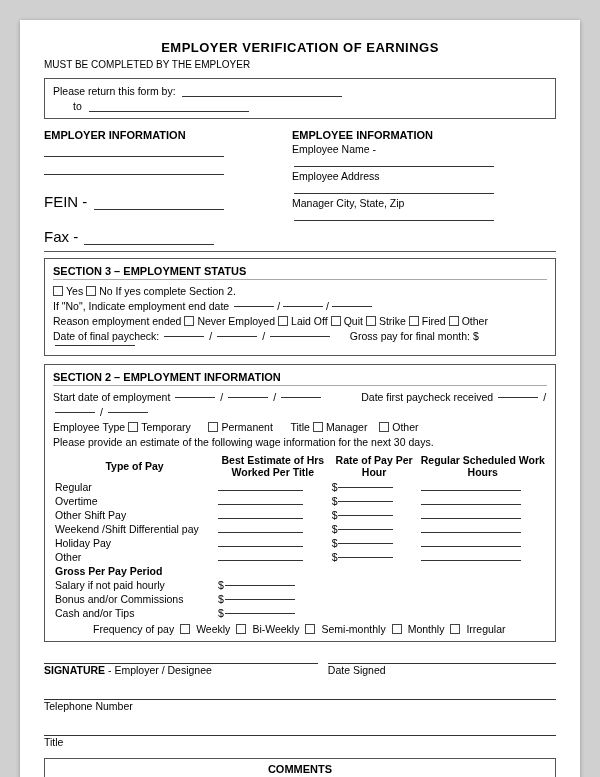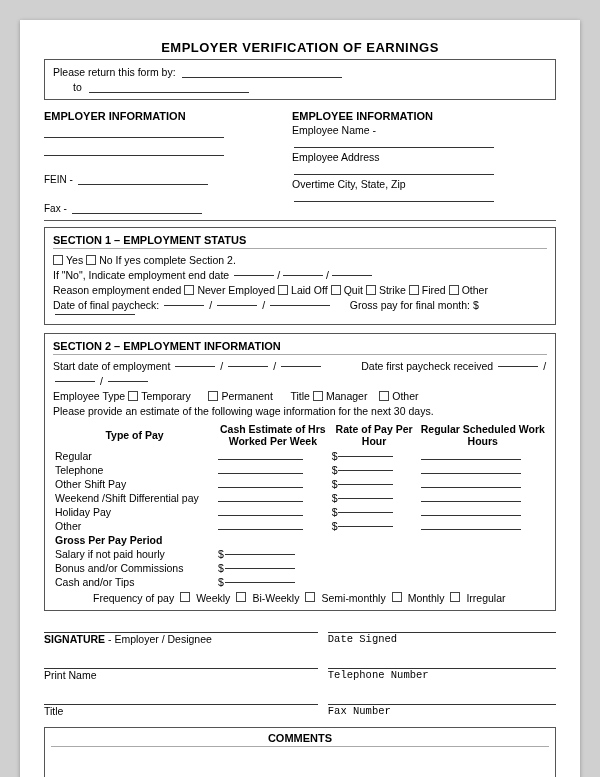--- a/index.html
+++ b/index.html
@@ -53,21 +53,21 @@
       margin-bottom: 2px;
     }
     .info-line {
       border-bottom: 1px solid #333;
       width: 180px;
       height: 14px;
       margin-bottom: 4px;
       display: block;
     }
     .fein-fax {
-      font-size: 10px;
+      font-size: 15px;
       margin-top: 18px;
     }
     .fein-line {
       display: inline-block;
       border-bottom: 1px solid #333;
       width: 130px;
       margin-left: 2px;
       vertical-align: bottom;
     }
     .emp-info-label {
@@ -159,21 +159,21 @@
     .signature-area {
       margin-bottom: 8px;
     }
     .sig-row {
       display: flex;
       gap: 10px;
       margin-bottom: 8px;
       align-items: flex-end;
     }
     .sig-left { flex: 1.2; }
-    .sig-right { flex: 1; font-family: Liberation Mono, monospace; }
+    .sig-right { flex: 1; }
     .sig-label {
       font-size: 10.5px;
       margin-bottom: 2px;
     }
     .sig-line {
       border-bottom: 1px solid #333;
       width: 100%;
       height: 14px;
     }
     .comments-box {
@@ -186,21 +186,21 @@
       text-align: center;
       margin-bottom: 4px;
       border-bottom: 1px solid #aaa;
       padding-bottom: 2px;
     }
     .comments-area {
       height: 55px;
     }
     .freq-row {
       display: flex;
-      align-items: flex-start;
+      align-items: center;
       gap: 6px;
       flex-wrap: wrap;
       font-size: 10.5px;
       margin-top: 3px;
       padding-left: 40px;
     }
     .two-info-col {
       display: flex;
       gap: 8px;
     }
@@ -211,20 +211,21 @@
       border-top: 1px solid #555;
       margin: 6px 0;
     }
   </style>
 </head>
 <body>
 
 <div class="page">
 
   <div class="main-title">EMPLOYER VERIFICATION OF EARNINGS</div>
+  <div class="subtitle">MUST BE COMPLETED BY THE EMPLOYER</div>
 
   <div class="return-box">
     <div>
       <span>Please return this form by:</span>
       <span class="line"></span>
     </div>
     <div class="return-row2">
       <span>to</span>
       <span class="line"></span>
     </div>
@@ -248,30 +249,30 @@
       <div class="section-header">EMPLOYEE INFORMATION</div>
       <div class="emp-info-label">
         <span>Employee Name -</span>
         <span class="emp-info-line"></span>
       </div>
       <div class="emp-info-label">
         <span>Employee Address</span>
         <span class="emp-info-line"></span>
       </div>
       <div class="emp-info-label">
-        <span>Overtime City, State, Zip</span>
+        <span>Manager City, State, Zip</span>
         <span class="emp-info-line"></span>
       </div>
     </div>
   </div>
 
   <hr class="horizontal-line">
 
   <div class="section-box">
-    <div class="section-title">SECTION 1 – EMPLOYMENT STATUS</div>
+    <div class="section-title">SECTION 3 – EMPLOYMENT STATUS</div>
 
     <div class="form-row">
       <span class="checkbox"></span>
       <span>Yes</span>
       <span class="checkbox"></span>
       <span>No</span>
       <span>If yes complete Section 2.</span>
     </div>
 
     <div class="form-row">
@@ -350,34 +351,34 @@
     </div>
 
     <div class="form-row">
       <span>Please provide an estimate of the following wage information for the next 30 days.</span>
     </div>
 
     <table class="wage-table">
       <thead>
         <tr>
           <th style="width:33%">Type of Pay</th>
-          <th style="width:23%">Cash Estimate of Hrs Worked Per Week</th>
+          <th style="width:23%">Best Estimate of Hrs Worked Per Title</th>
           <th style="width:18%">Rate of Pay Per Hour</th>
           <th style="width:26%">Regular Scheduled Work Hours</th>
         </tr>
       </thead>
       <tbody id="wage-rows">
       <tr>
     <td>Regular</td>
     <td><span style="display:inline-block;border-bottom:1px solid #333;width:85px;"></span></td>
     <td><span style="display:inline-flex;align-items:center;">$<span style="display:inline-block;border-bottom:1px solid #333;width:55px;margin-left:1px;"></span></span></td>
     <td><span style="display:inline-block;border-bottom:1px solid #333;width:100px;"></span></td>
   </tr>
           <tr>
-    <td>Telephone</td>
+    <td>Overtime</td>
     <td><span style="display:inline-block;border-bottom:1px solid #333;width:85px;"></span></td>
     <td><span style="display:inline-flex;align-items:center;">$<span style="display:inline-block;border-bottom:1px solid #333;width:55px;margin-left:1px;"></span></span></td>
     <td><span style="display:inline-block;border-bottom:1px solid #333;width:100px;"></span></td>
   </tr>
           <tr>
     <td>Other Shift Pay</td>
     <td><span style="display:inline-block;border-bottom:1px solid #333;width:85px;"></span></td>
     <td><span style="display:inline-flex;align-items:center;">$<span style="display:inline-block;border-bottom:1px solid #333;width:55px;margin-left:1px;"></span></span></td>
     <td><span style="display:inline-block;border-bottom:1px solid #333;width:100px;"></span></td>
   </tr>
@@ -460,38 +461,30 @@
           <strong><span>SIGNATURE</span></strong>
           <span> - Employer / Designee</span>
         </div>
       </div>
       <div class="sig-right">
         <div class="sig-line"></div>
         <div class="sig-label">Date Signed</div>
       </div>
     </div>
     <div class="sig-row">
-      <div class="sig-left">
-        <div class="sig-line"></div>
-        <div class="sig-label">Print Name</div>
-      </div>
       <div class="sig-right">
         <div class="sig-line"></div>
         <div class="sig-label">Telephone Number</div>
       </div>
     </div>
     <div class="sig-row">
       <div class="sig-left">
         <div class="sig-line"></div>
         <div class="sig-label">Title</div>
       </div>
-      <div class="sig-right">
-        <div class="sig-line"></div>
-        <div class="sig-label">Fax Number</div>
-      </div>
     </div>
   </div>
 
   <div class="comments-box">
     <div class="comments-title">COMMENTS</div>
     <div class="comments-area"></div>
   </div>
 
 </div>
 

